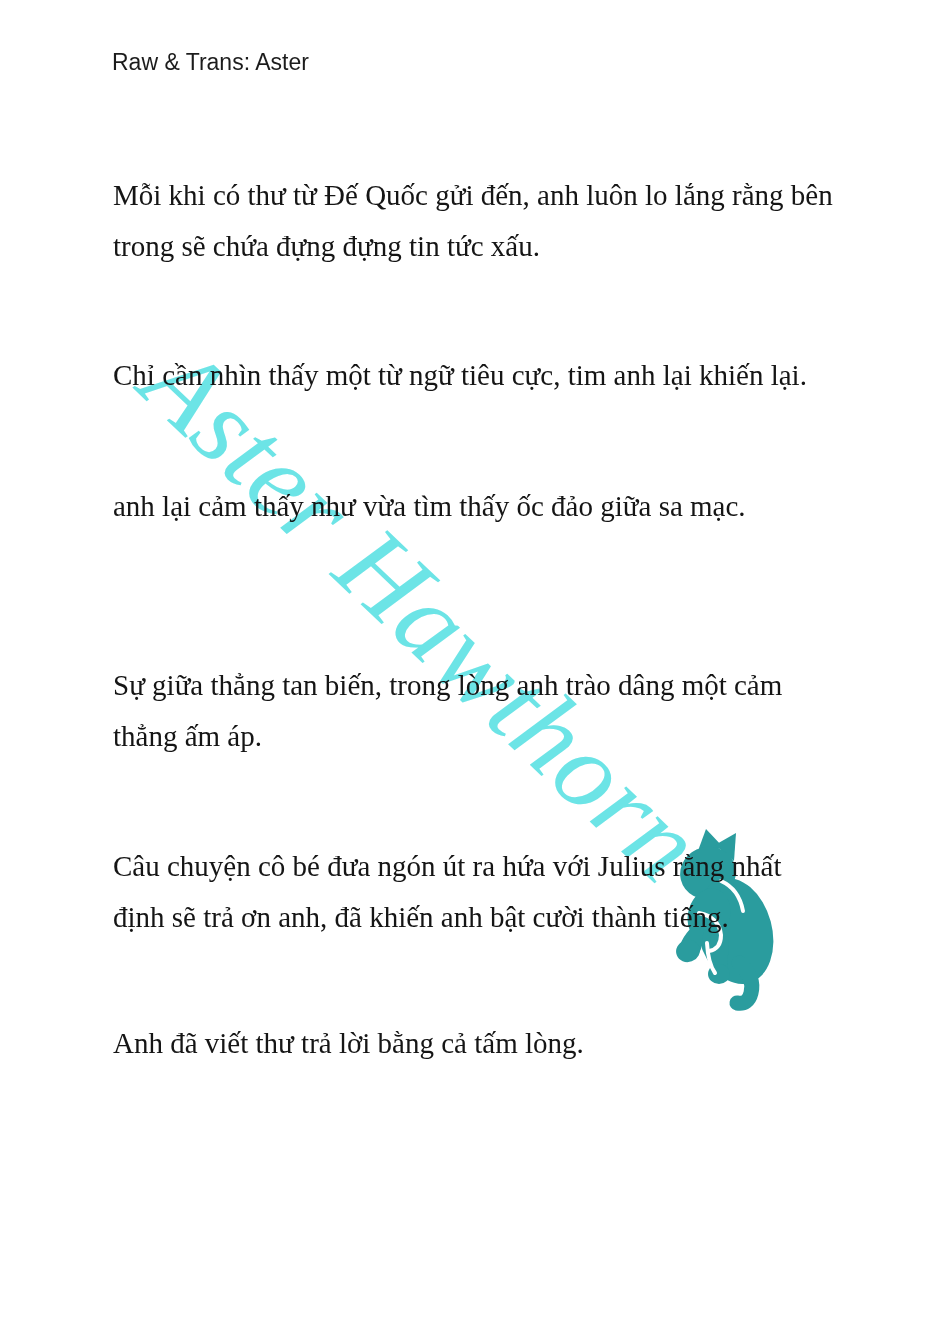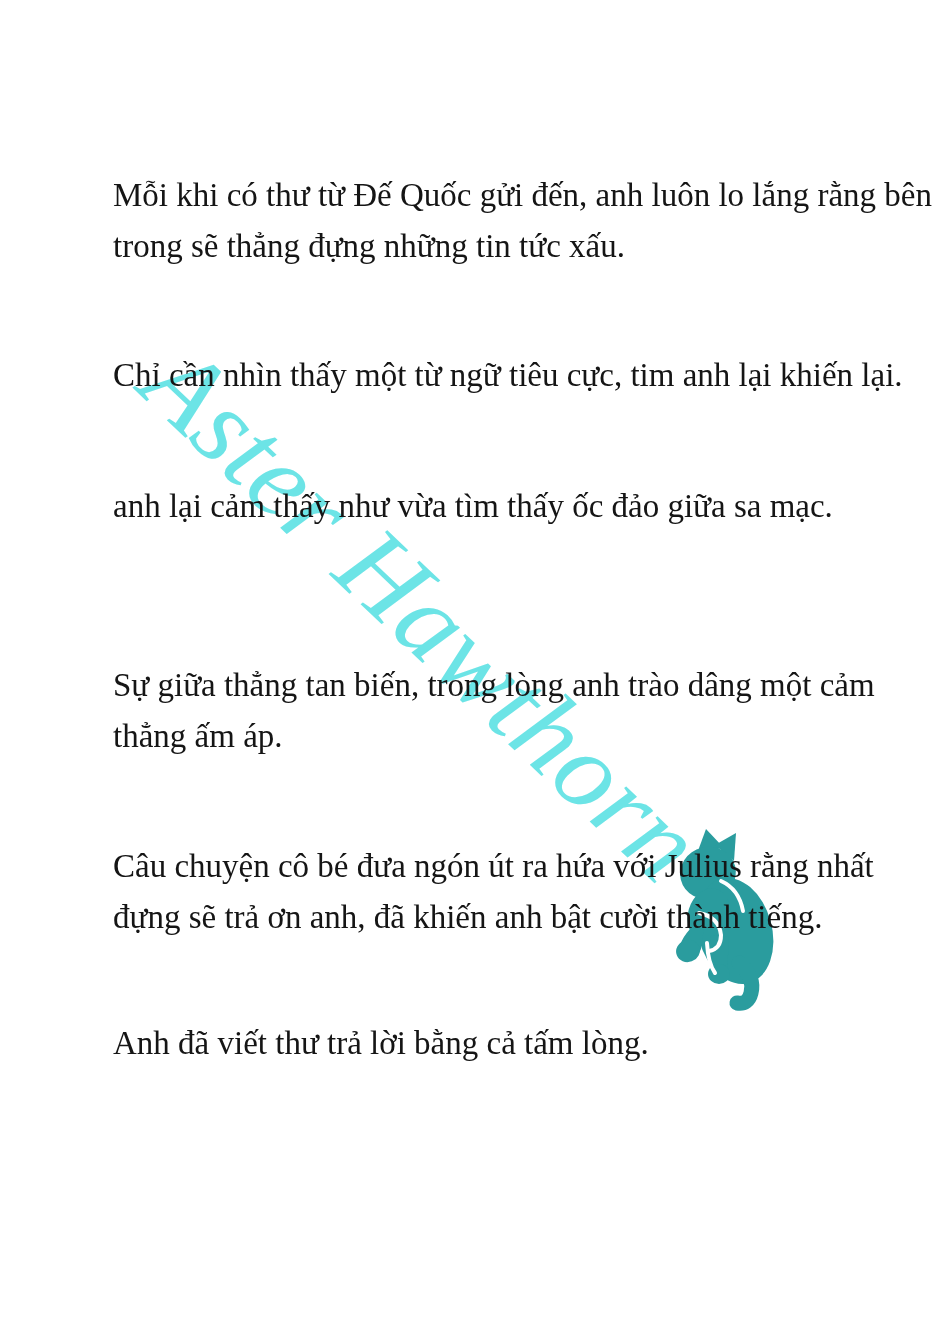--- a/index.html
+++ b/index.html
@@ -50,36 +50,37 @@
     z-index: 3;
     color: #151515;
   }
   .para {
     position: absolute;
     left: 0;
     margin: 0;
   }
   .para .line {
     display: block;
-    font-size: 33px;
+    font-size: 29px;
     line-height: 51px;
     white-space: nowrap;
   }
   .p1 { top: 170px; }
   .p2 { top: 350px; }
   .p3 { top: 481px; }
   .p4 { top: 660px; }
   .p5 { top: 841px; }
   .p6 { top: 1018px; }
 </style>
 </head>
 <body>
 
 <div class="page">
 
+  <div class="credit">Raw &amp; Trans: Aster</div>
 
   <div class="watermark" style="color: rgb(108, 228, 230);">Aster Hawthorn</div>
 
   <svg class="cat" width="112" height="190" viewBox="0 0 112 190" aria-hidden="true" style="color: rgb(42, 156, 158);">
     <g fill="currentColor">
 
       <path d="M32,36 L43,6 L60,24 Z"></path>
       <path d="M52,22 L73,10 L71,38 Z"></path>
 
       <ellipse cx="45" cy="50" rx="28" ry="26" transform="rotate(-14 45 50)"></ellipse>
@@ -102,34 +103,34 @@
 
       <path d="M36,90 Q56,94 58,112 Q58,126 46,128"></path>
 
       <path d="M44,120 Q45,140 52,150"></path>
     </g>
   </svg>
 
   <div class="content" style="color: rgb(21, 21, 21);">
     <p class="para p1">
       <span class="line">Mỗi khi có thư từ Đế Quốc gửi đến, anh luôn lo lắng rằng bên</span>
-      <span class="line">trong sẽ thẳng đựng những tin tức xấu.</span>
+      <span class="line">trong sẽ chứa đựng đựng tin tức xấu.</span>
     </p>
     <p class="para p2">
       <span class="line">Chỉ cần nhìn thấy một từ ngữ tiêu cực, tim anh lại khiến lại.</span>
     </p>
     <p class="para p3">
       <span class="line">anh lại cảm thấy như vừa tìm thấy ốc đảo giữa sa mạc.</span>
     </p>
     <p class="para p4">
       <span class="line">Sự giữa thẳng tan biến, trong lòng anh trào dâng một cảm</span>
       <span class="line">thẳng ấm áp.</span>
     </p>
     <p class="para p5">
       <span class="line">Câu chuyện cô bé đưa ngón út ra hứa với Julius rằng nhất</span>
-      <span class="line">đựng sẽ trả ơn anh, đã khiến anh bật cười thành tiếng.</span>
+      <span class="line">định sẽ trả ơn anh, đã khiến anh bật cười thành tiếng.</span>
     </p>
     <p class="para p6">
       <span class="line">Anh đã viết thư trả lời bằng cả tấm lòng.</span>
     </p>
   </div>
 
 </div>
 
 </body></html>

